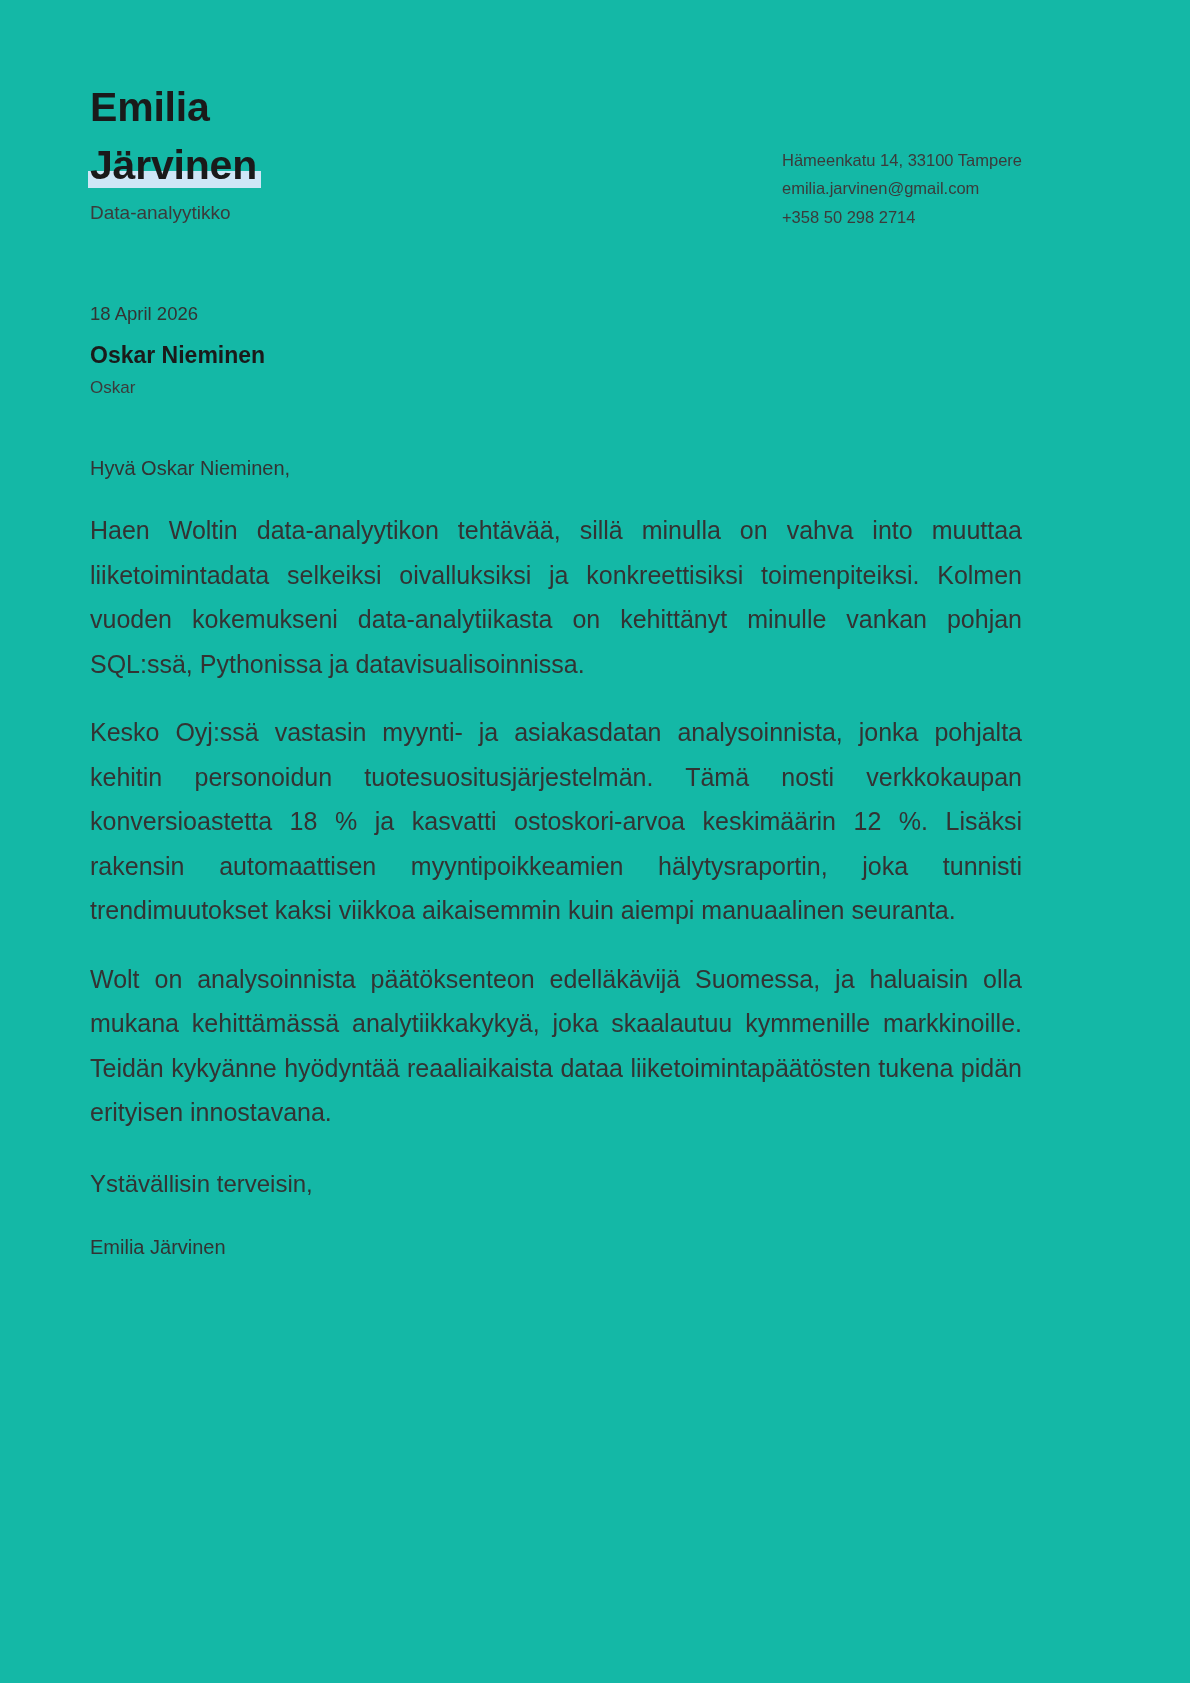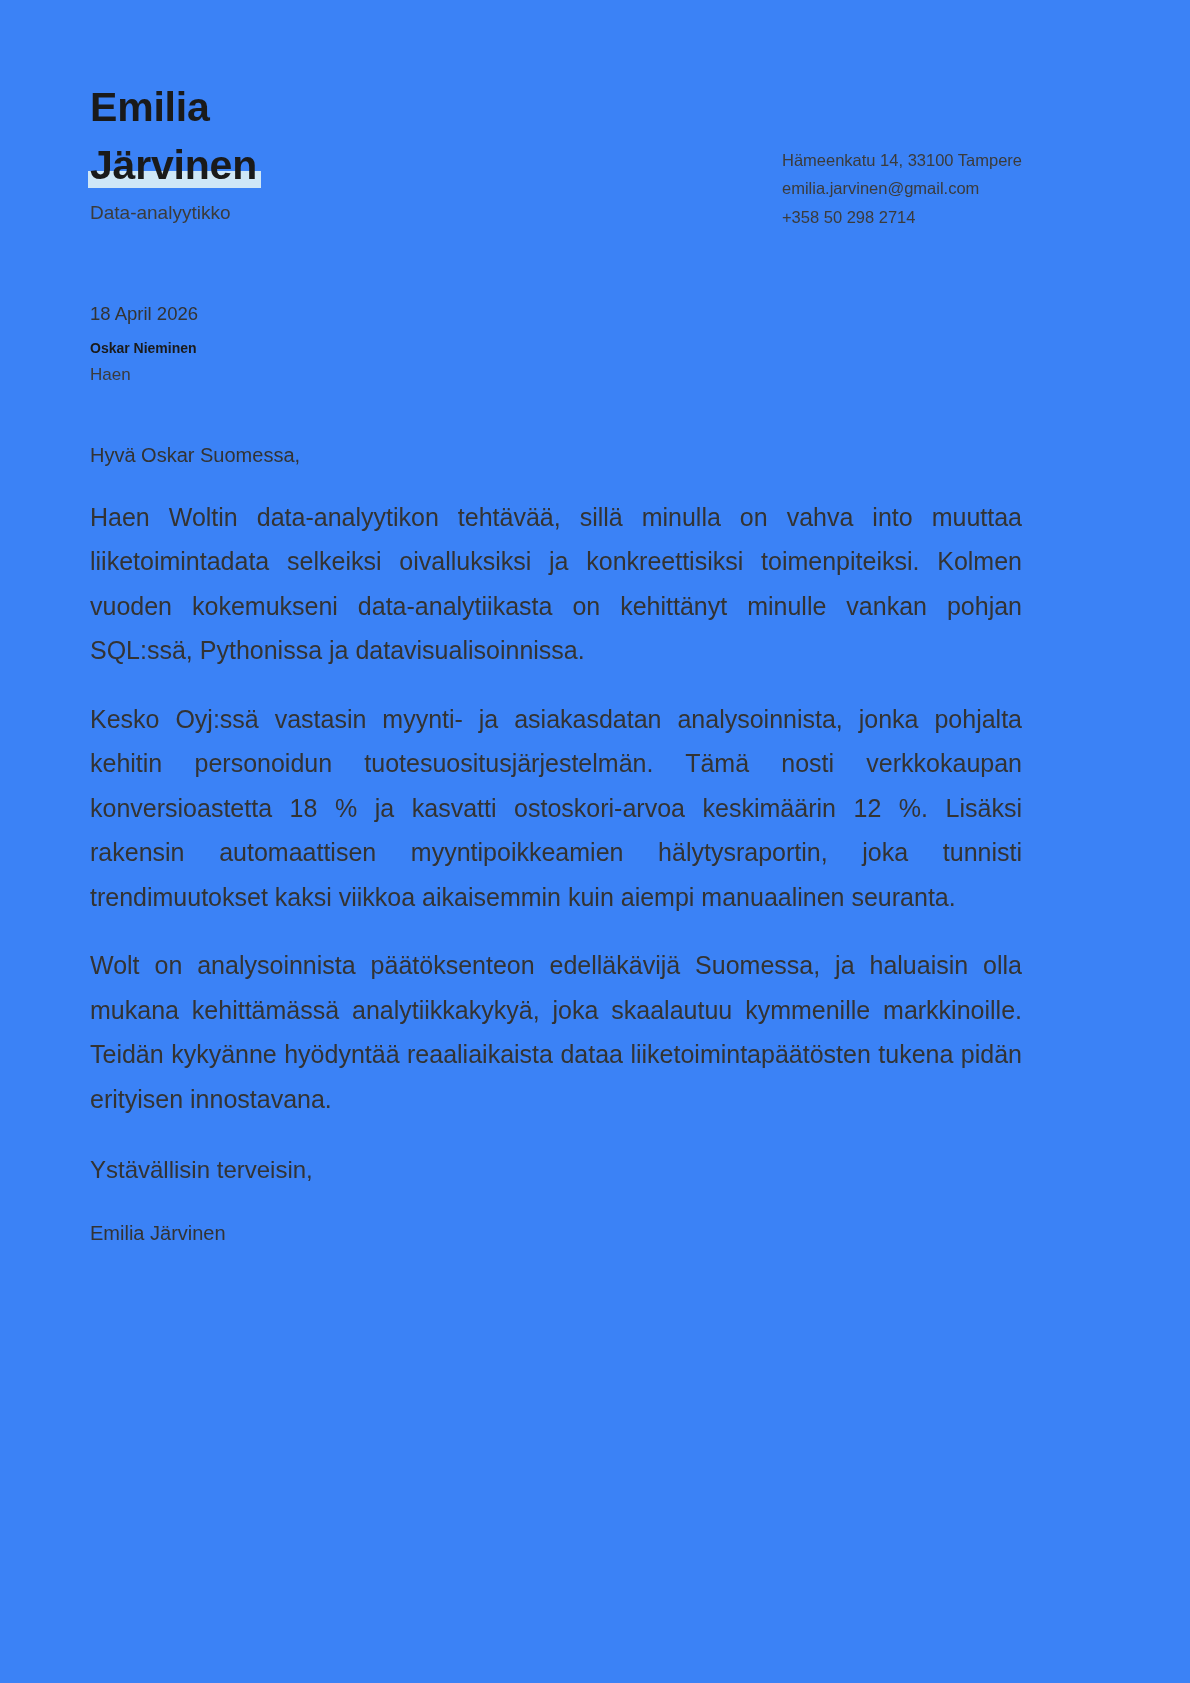--- a/index.html
+++ b/index.html
@@ -11,21 +11,21 @@
   body {
     font-family: "Liberation Sans", sans-serif;
     color: #333333;
     -webkit-font-smoothing: antialiased;
   }
   .page {
     position: relative;
     width: 1190px;
     height: 1683px;
     margin: 0 auto;
-    background: #3b82f6;
+    background: #14b8a6;
     box-sizing: border-box;
     padding: 78px 168px 43px 90px;
     overflow: hidden;
   }
 
   
   .letterhead {
     display: flex;
     align-items: flex-start;
     justify-content: space-between;
@@ -87,21 +87,21 @@
   .meta {
     margin-top: 70px;
   }
   .date {
     font-size: 18.5px;
     line-height: 1.45;
     color: #333333;
     margin-bottom: 10px;
   }
   .recipient-name {
-    font-size: 14px;
+    font-size: 23px;
     font-weight: bold;
     color: #1a1a1a;
     line-height: 1.5;
     margin-bottom: 4px;
   }
   .recipient-company {
     font-size: 17px;
     color: #3b3b3b;
     line-height: 1.45;
   }
@@ -160,25 +160,25 @@
       <div>Hämeenkatu 14, 33100 Tampere</div>
       <div>emilia.jarvinen@gmail.com</div>
       <div>+358 50 298 2714</div>
     </div>
 
   </header>
 
   <section class="meta">
     <div class="date">18 April 2026</div>
     <div class="recipient-name">Oskar Nieminen</div>
-    <div class="recipient-company">Haen</div>
+    <div class="recipient-company">Oskar</div>
   </section>
 
   <section class="letter-body">
-    <p class="salutation">Hyvä Oskar Suomessa,</p>
+    <p class="salutation">Hyvä Oskar Nieminen,</p>
     <p class="para">Haen Woltin data-analyytikon tehtävää, sillä minulla on vahva into muuttaa liiketoimintadata selkeiksi oivalluksiksi ja konkreettisiksi toimenpiteiksi. Kolmen vuoden kokemukseni data-analytiikasta on kehittänyt minulle vankan pohjan SQL:ssä, Pythonissa ja datavisualisoinnissa.</p>
     <p class="para">Kesko Oyj:ssä vastasin myynti- ja asiakasdatan analysoinnista, jonka pohjalta kehitin personoidun tuotesuositusjärjestelmän. Tämä nosti verkkokaupan konversioastetta 18 % ja kasvatti ostoskori-arvoa keskimäärin 12 %. Lisäksi rakensin automaattisen myyntipoikkeamien hälytysraportin, joka tunnisti trendimuutokset kaksi viikkoa aikaisemmin kuin aiempi manuaalinen seuranta.</p>
     <p class="para">Wolt on analysoinnista päätöksenteon edelläkävijä Suomessa, ja haluaisin olla mukana kehittämässä analytiikkakykyä, joka skaalautuu kymmenille markkinoille. Teidän kykyänne hyödyntää reaaliaikaista dataa liiketoimintapäätösten tukena pidän erityisen innostavana.</p>
     <p class="closing">Ystävällisin terveisin,</p>
     <p class="signature">Emilia Järvinen</p>
   </section>
 
 </div>
 
 </body></html>

